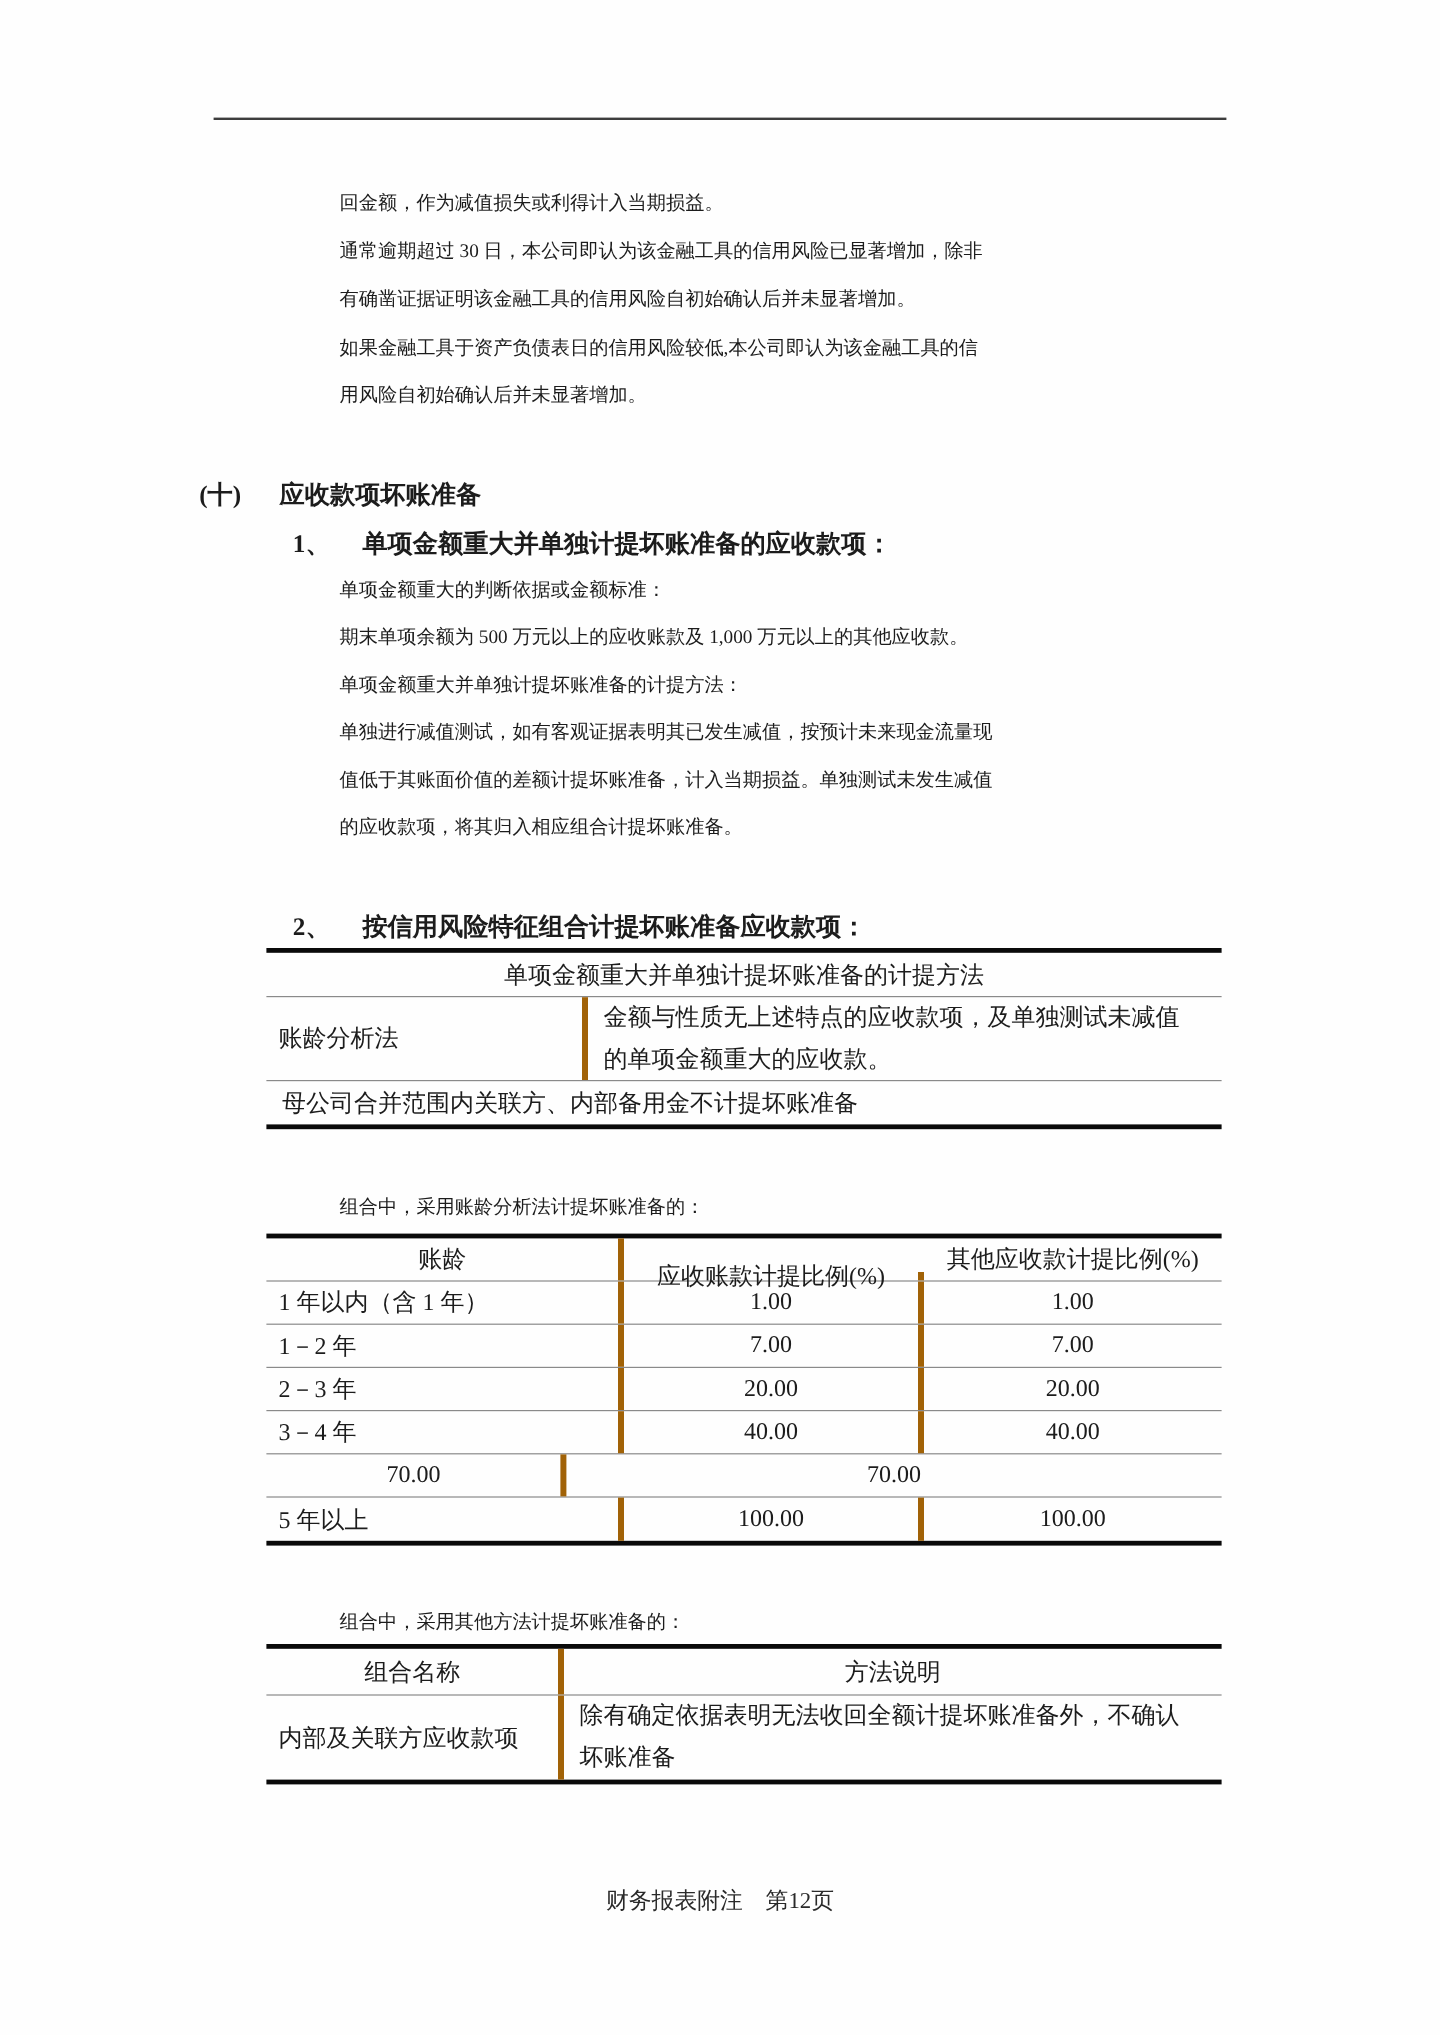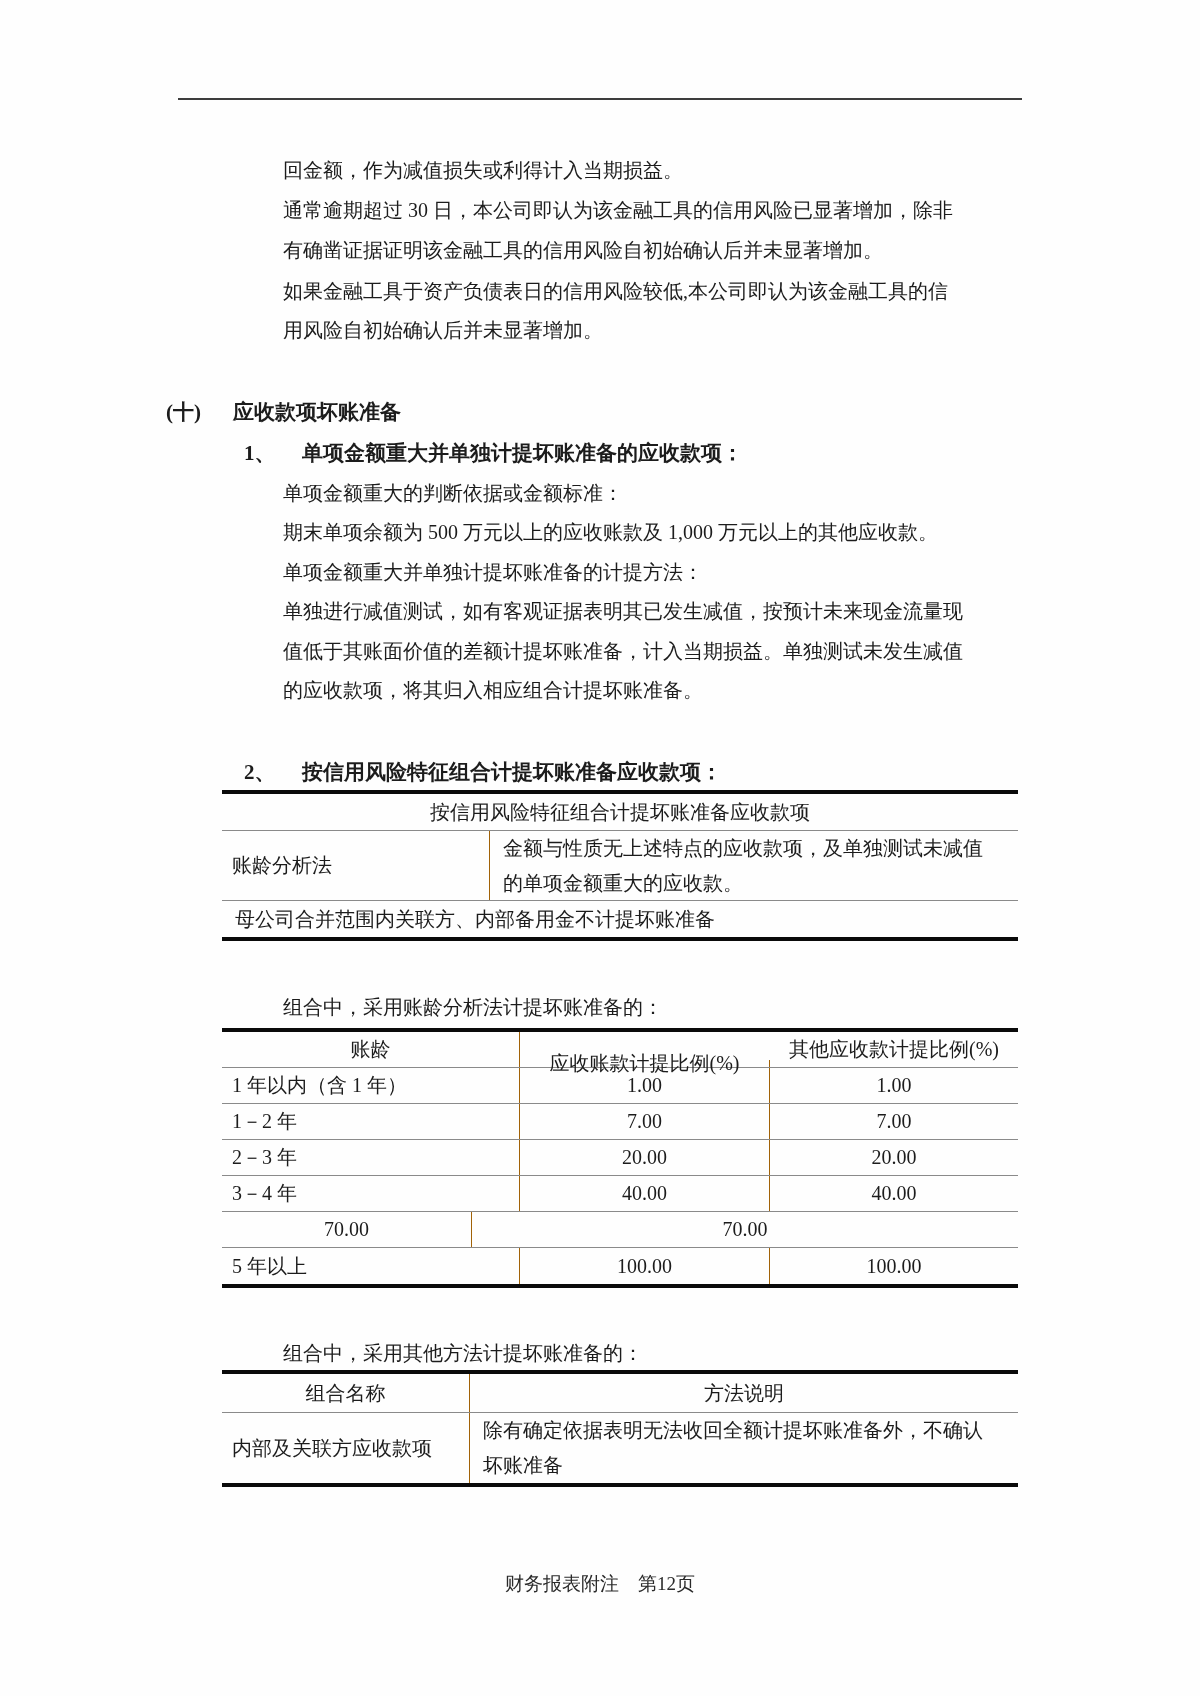--- a/index.html
+++ b/index.html
@@ -2,36 +2,36 @@
 <html><head>
 <meta charset="utf-8">
 <style>
   html,body { margin:0; padding:0; background:#e8e8e8; }
   .page {
     position:relative; width:1200px; height:1696px; margin:0 auto;
     background:#fefefe; overflow:hidden;
     font-family:"Liberation Serif","DejaVu Serif",serif;
     color:#1c1c1c;
   }
-  .txt { position:absolute; font-size:20px; line-height:28px; white-space:nowrap; }
+  .txt { position:absolute; font-size:16px; line-height:28px; white-space:nowrap; }
   .bold { font-weight:bold; }
   .hrule { position:absolute; left:178px; width:844px; height:0; border-top:2px solid #3d3d3d; }
 
   
   .tbl {
     position:absolute; left:222px; width:796px; box-sizing:border-box;
     border-top:4px solid #0a0a0a; border-bottom:4px solid #0a0a0a;
     font-size:20px;
   }
   .trow { display:flex; box-sizing:border-box; align-items:stretch; }
   .thin-b { border-bottom:1px solid #8a8a8a; }
   .cell { box-sizing:border-box; display:flex; align-items:center; }
   .cell-c { justify-content:center; text-align:center; }
   .cell-l { padding-left:10px; }
-  .vline { border-right:1px solid #a16207; }
+  .vline { border-right:5px solid #a16207; }
   .twolines { display:flex; flex-direction:column; justify-content:center; padding-left:13px; }
   .twolines div { line-height:35px; white-space:nowrap; }
   .footer {
     position:absolute; left:0; top:1571px; width:1200px; text-align:center;
     font-size:19px; color:#2a2a2a;
   }
 </style>
 </head>
 <body>
 
@@ -66,21 +66,21 @@
     <div class="txt" style="left:283px; top:676px;">的应收款项，将其归入相应组合计提坏账准备。</div>
   </div>
 
   <div>
     <div class="txt bold" style="left:244px; top:758px; font-size:21px;">2、</div>
     <div class="txt bold" style="left:302px; top:758px; font-size:21px;">按信用风险特征组合计提坏账准备应收款项：</div>
   </div>
 
   <div class="tbl" style="top:790px;">
     <div class="trow thin-b" style="height:37px;">
-      <div class="cell cell-c" style="width:100%;">按信用风险特征组合计提坏账准备应收款项</div>
+      <div class="cell cell-c" style="width:100%;">单项金额重大并单独计提坏账准备的计提方法</div>
     </div>
     <div class="trow thin-b" style="height:70px;">
       <div class="cell cell-l vline" style="width:268px;">账龄分析法</div>
       <div class="twolines" style="flex:1;">
         <div>金额与性质无上述特点的应收款项，及单独测试未减值</div>
         <div>的单项金额重大的应收款。</div>
       </div>
     </div>
     <div class="trow" style="height:36px;">
       <div class="cell" style="flex:1; padding-left:13px;">母公司合并范围内关联方、内部备用金不计提坏账准备</div>

